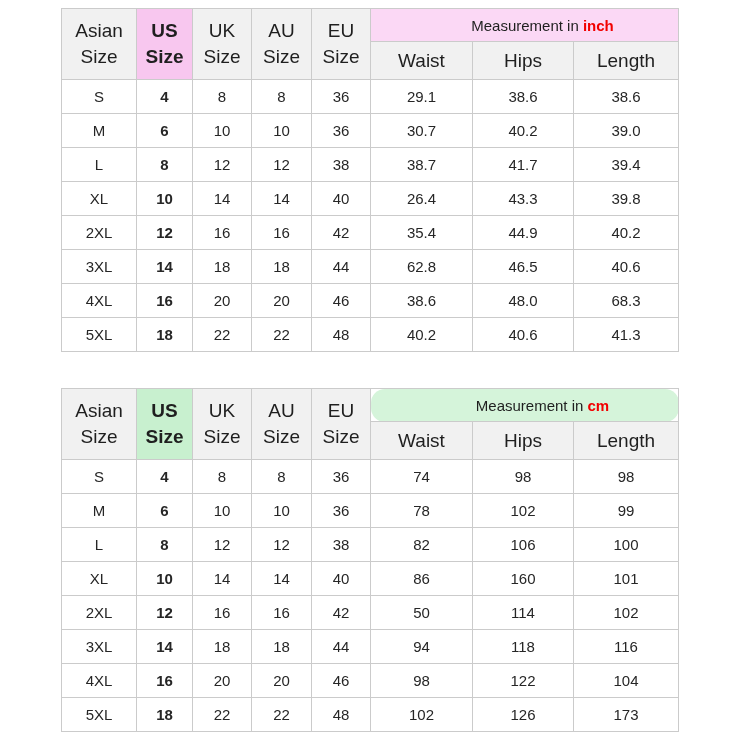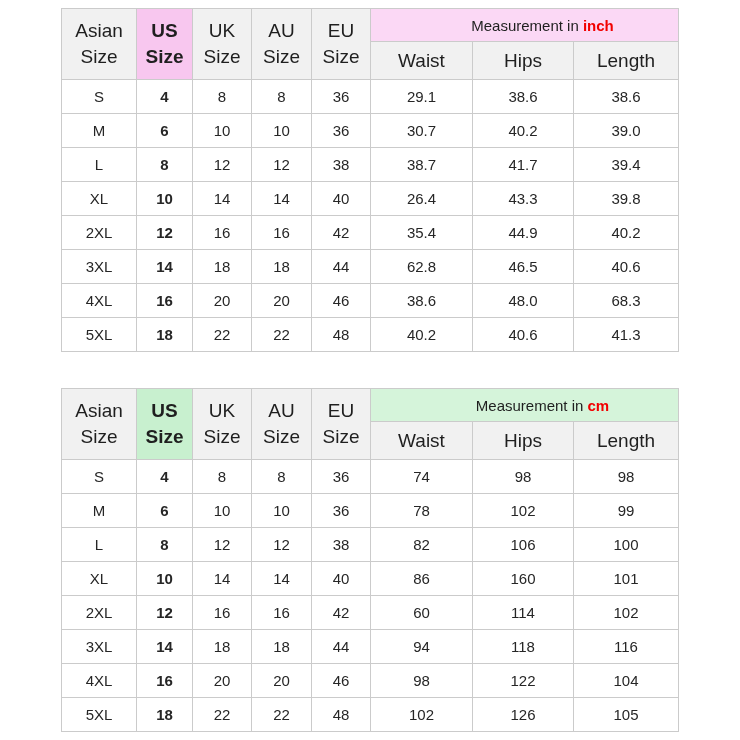--- a/index.html
+++ b/index.html
@@ -41,21 +41,21 @@
   }
   th.size-h {
     white-space: pre-line;
     line-height: 1.35;
     height: 70px;
   }
   th.size-h.hl-pink  { background: #f8c7ef; font-weight: bold; }
   th.size-h.hl-green { background: #c8f0cf; font-weight: bold; }
   th.banner { height: 32px; font-size: 15px; padding-left: 36px; }
   th.banner-pink  { background: #fbd8f5; }
-  th.banner-green { background: #d5f4da; }
+  th.banner-green { background: #d5f4da; border-radius: 14px; }
   th.banner .unit {
     color: #f20000;
     font-weight: bold;
   }
   th.measure-h { height: 36px; }
 
   .size-table td {
     height: 33px;
     font-size: 15px;
     color: #262626;
@@ -254,21 +254,21 @@
           <td>86</td>
           <td>160</td>
           <td>101</td>
         </tr>
         <tr>
           <td>2XL</td>
           <td class="us-col">12</td>
           <td>16</td>
           <td>16</td>
           <td>42</td>
-          <td>60</td>
+          <td>50</td>
           <td>114</td>
           <td>102</td>
         </tr>
         <tr>
           <td>3XL</td>
           <td class="us-col">14</td>
           <td>18</td>
           <td>18</td>
           <td>44</td>
           <td>94</td>
@@ -286,18 +286,18 @@
           <td>104</td>
         </tr>
         <tr>
           <td>5XL</td>
           <td class="us-col">18</td>
           <td>22</td>
           <td>22</td>
           <td>48</td>
           <td>102</td>
           <td>126</td>
-          <td>105</td>
+          <td>173</td>
         </tr>
       </tbody>
   </table>
 
 </div>
 
 </body></html>

